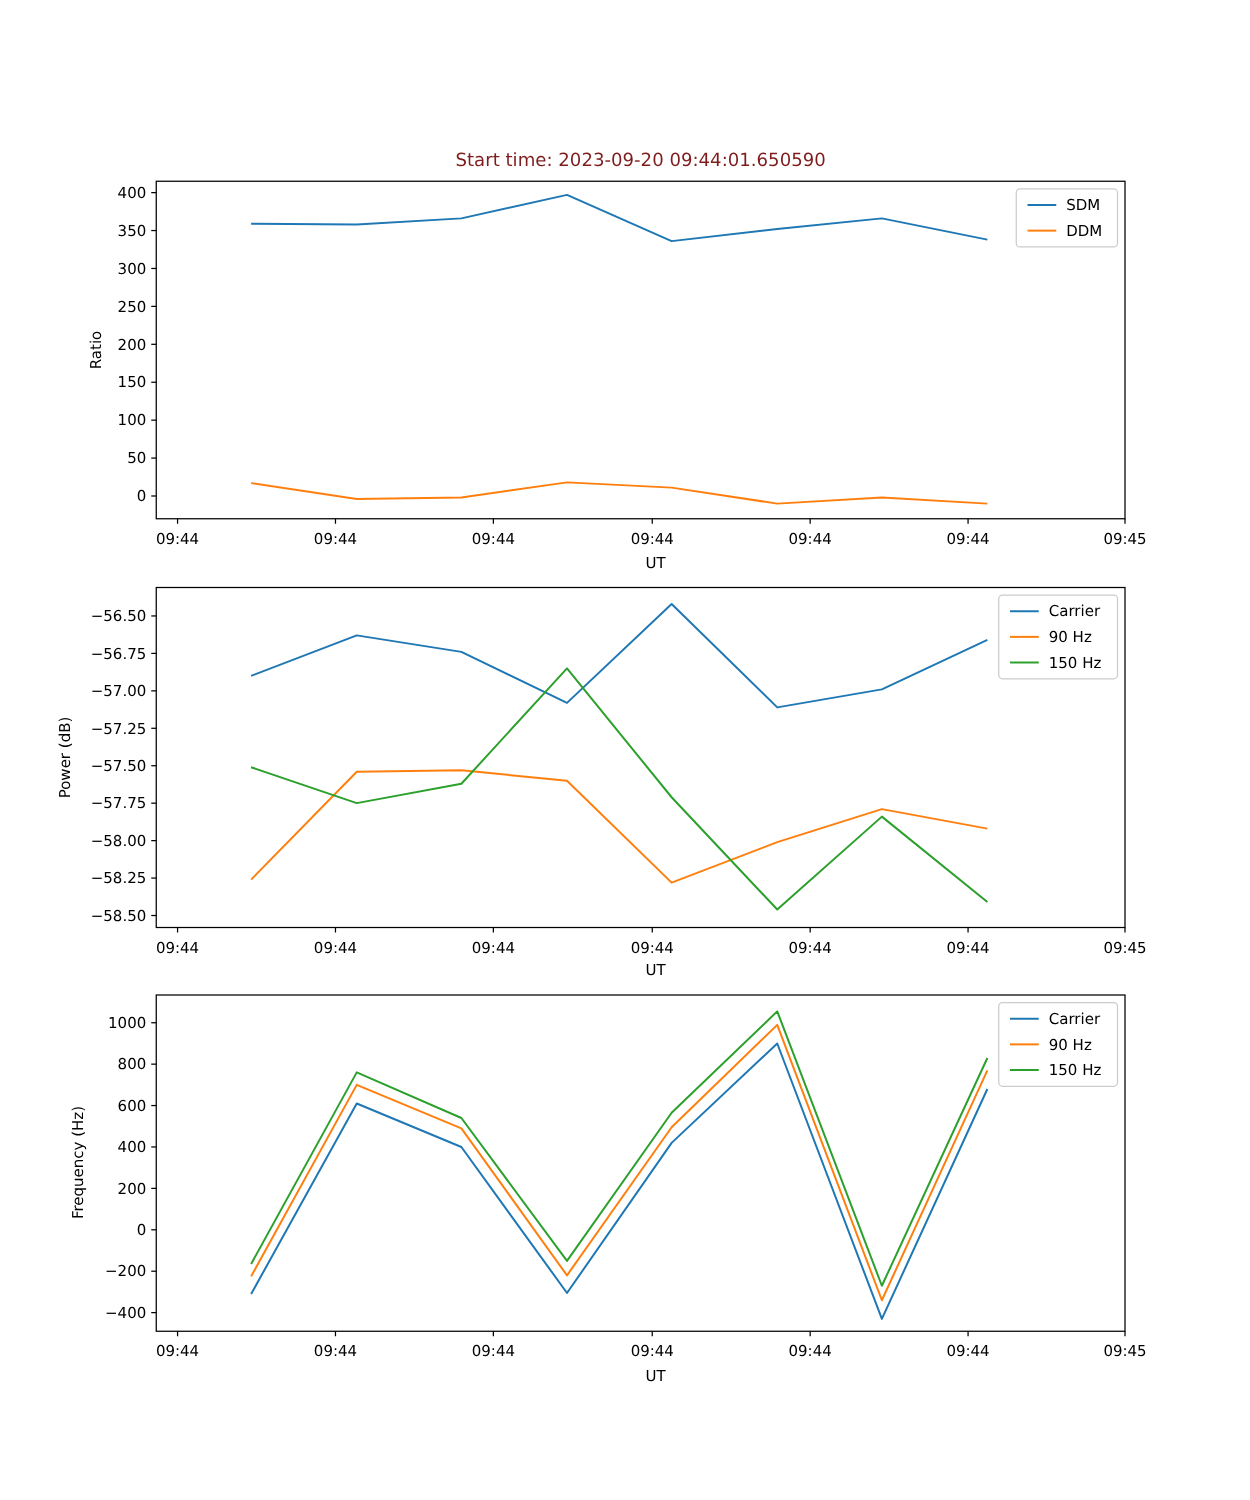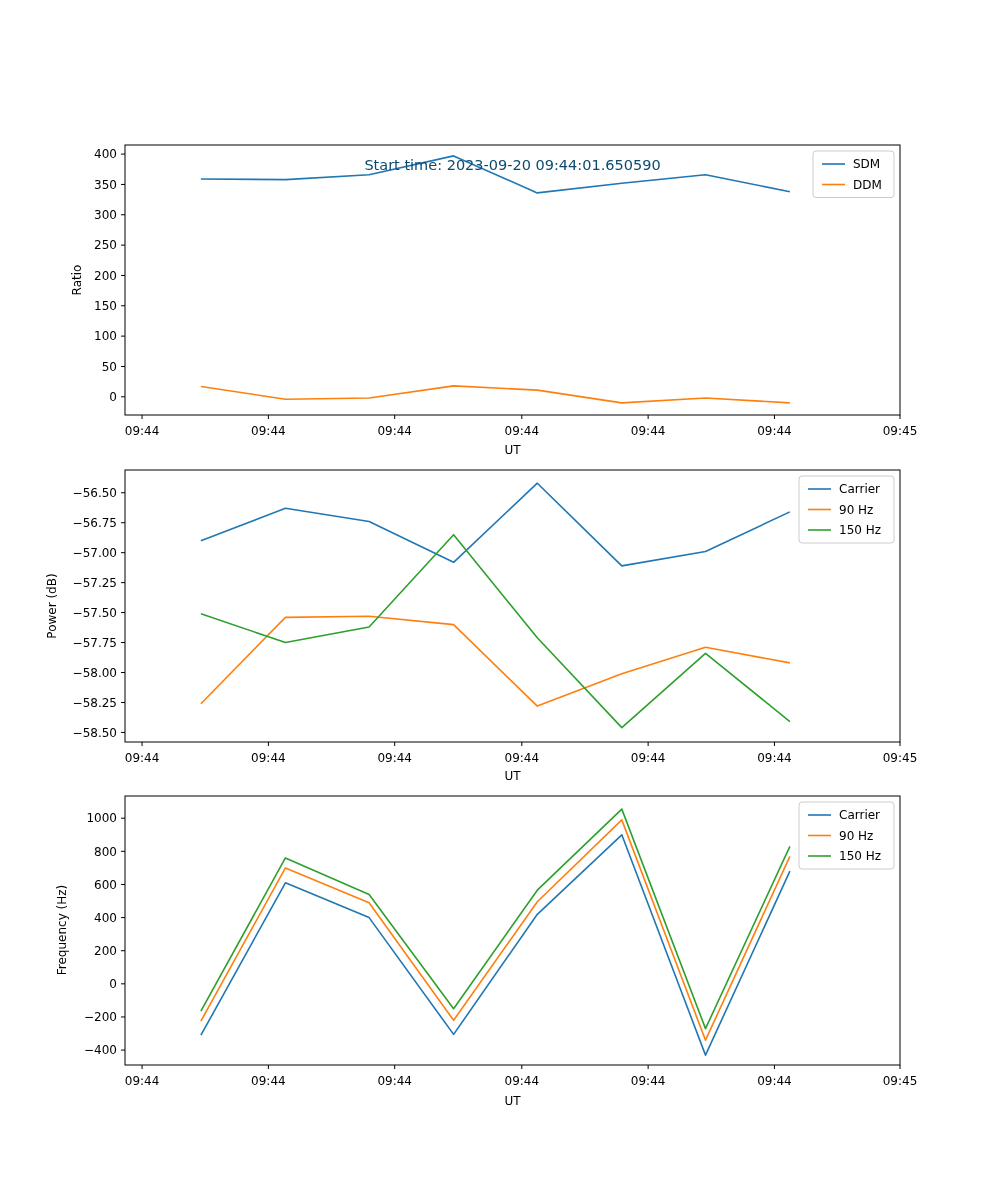--- a/index.html
+++ b/index.html
@@ -11,27 +11,26 @@
     font-family: "DejaVu Sans", sans-serif;
     color: #000000;
     overflow: hidden;
   }
   .fig svg { position: absolute; left: 0; top: 0; }
   .fig-title {
     position: absolute;
     left: 125px; top: 121px; width: 775px;
     text-align: center;
     font-size: 14.5px;
-    color: #0c4a6e;
+    color: #7f1d1d;
     white-space: nowrap;
-    margin-top: 36px;
   }
   .xlabel {
     position: absolute;
-    left: 125px; width: 775px;
+    left: 137px; width: 775px;
     text-align: center;
     font-size: 12px;
     color: #000;
   }
   .xlabel-1 { top: 443px; }
   .xlabel-2 { top: 769px; }
   .xlabel-3 { top: 1094px; }
   .ylabel {
     position: absolute;
     width: 200px; height: 16px;

